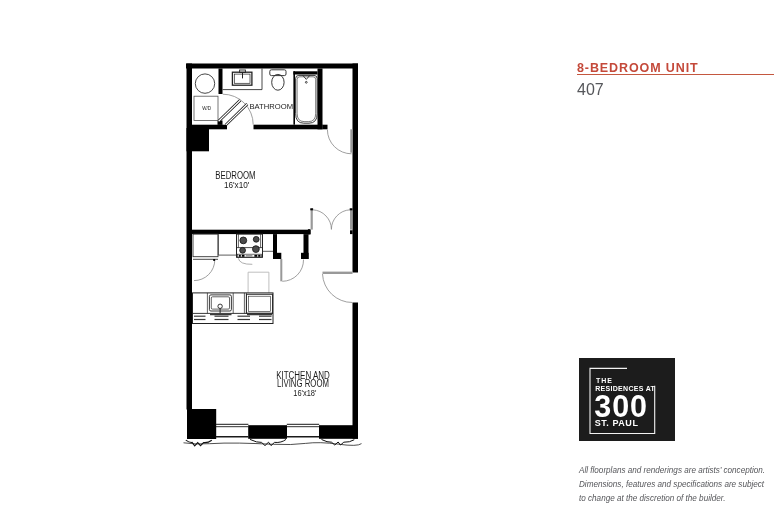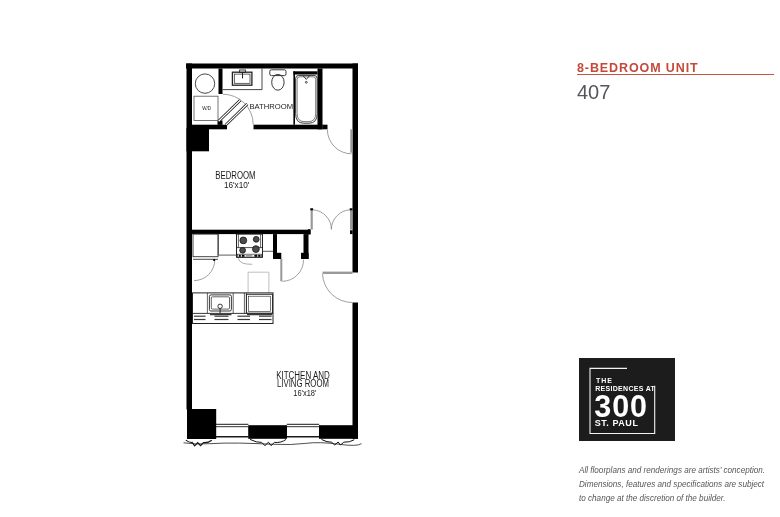--- a/index.html
+++ b/index.html
@@ -219,21 +219,21 @@
   <text x="277" y="387.3" font-size="10" fill="#1a1a1a" textLength="52" lengthAdjust="spacingAndGlyphs">LIVING ROOM</text>
 
   <text x="293.3" y="395.8" font-size="9.5" fill="#1a1a1a" textLength="23.1" lengthAdjust="spacingAndGlyphs">16'x18'</text>
 
 </svg>
 
 <div class="abs" style="left:577px;top:61px;font-size:12.5px;font-weight:bold;letter-spacing:0.9px;color:#c4493a;">8-BEDROOM UNIT</div>
 
 <div class="abs" style="left:577px;top:74.3px;width:197px;height:1.2px;background:#c4573f;"></div>
 
-<div class="abs" style="left:577px;top:81px;font-size:20px;color:#56575b;">407</div>
+<div class="abs" style="left:577px;top:81px;font-size:16px;color:#56575b;">407</div>
 
 <div class="abs" style="left:579px;top:358px;width:96px;height:82.5px;background:#1c1c1c;">
 <svg width="87.5" height="82.5" viewBox="0 0 87.5 82.5">
 
   <g fill="none" stroke="#f2f2f2" stroke-width="1.1">
     <path d="M48 10.4 L11 10.4 L11 75.5 L75.7 75.5 L75.7 27.8"></path>
   </g>
 
   <text x="17" y="24.6" fill="#fff" font-size="7" font-weight="bold" letter-spacing="1">THE</text>
 

